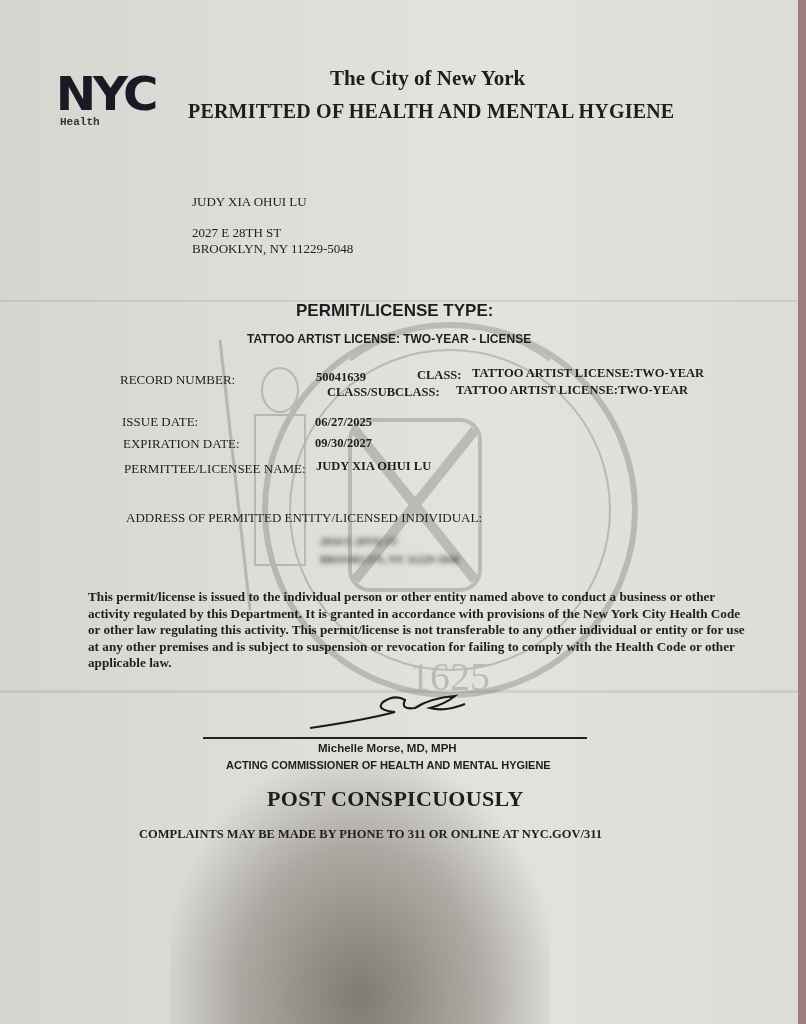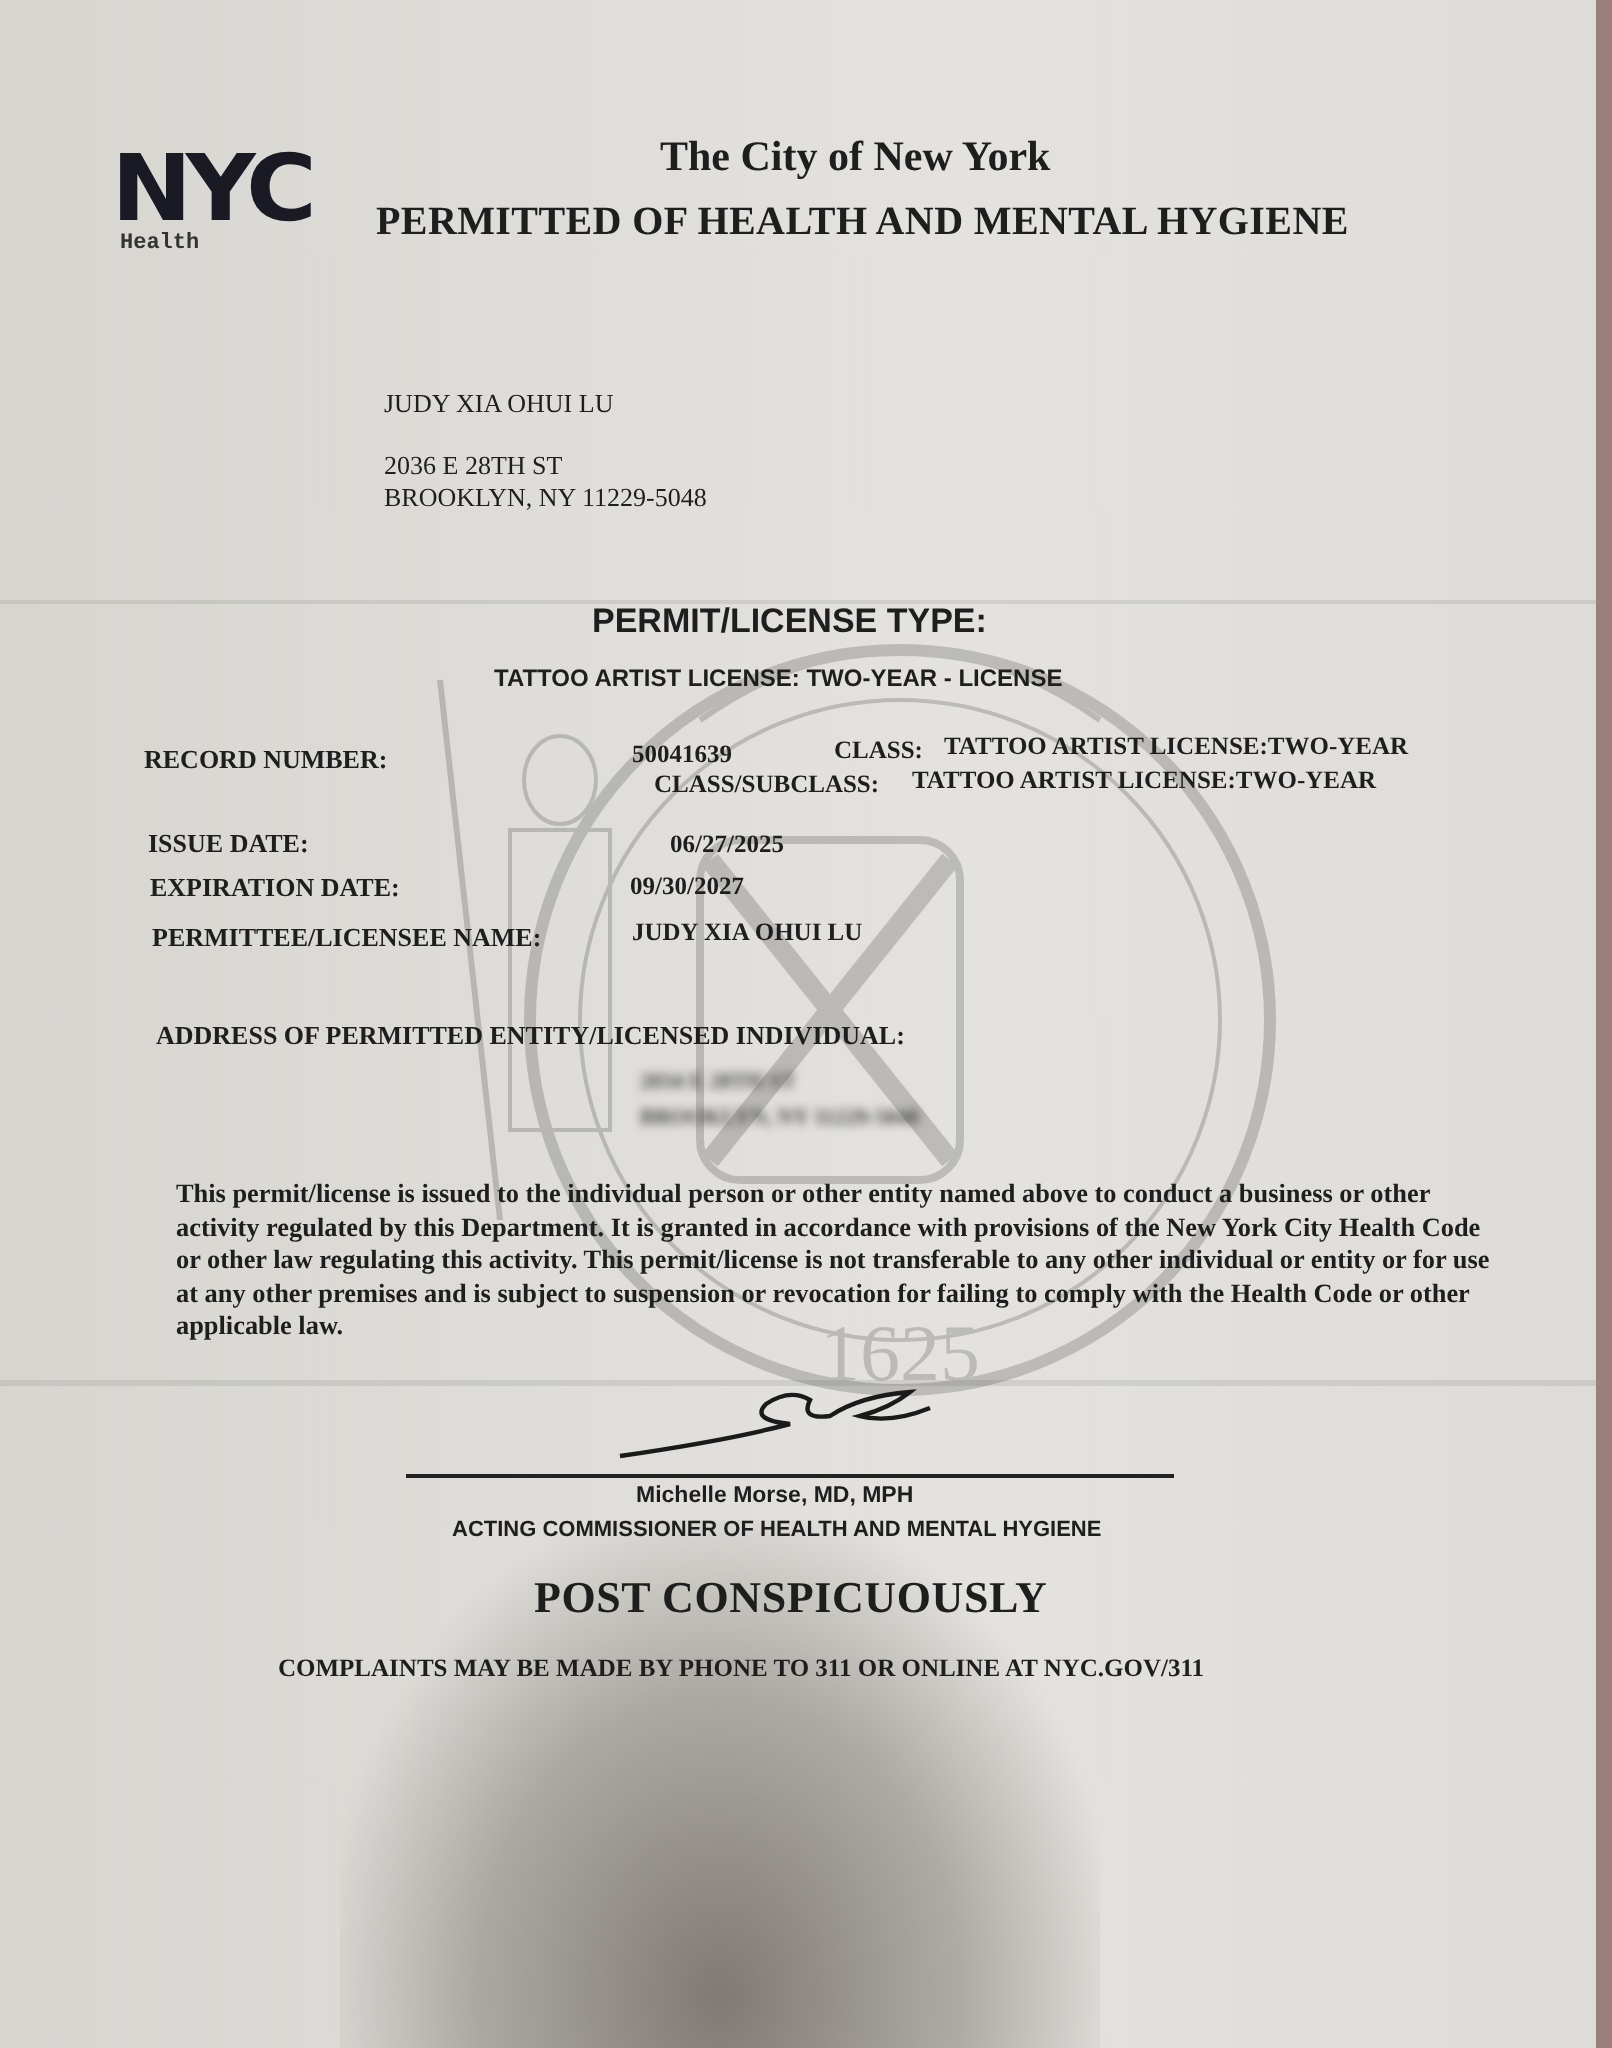--- a/index.html
+++ b/index.html
@@ -15,21 +15,21 @@
   .seal{position:absolute;left:150px;top:250px;width:500px;height:460px;opacity:0.22;}
   .abs{position:absolute;}
   .logo{left:58px;top:72px;}
   .logo-nyc{font-family:"DejaVu Sans",sans-serif;font-weight:900;font-size:46px;letter-spacing:-3px;color:#1a1a24;line-height:44px;transform:scaleX(1.05);}
   .logo-health{font-family:Liberation Mono, monospace;font-weight:bold;font-size:11px;color:#333;margin-left:2px;}
   .city{left:330px;top:66px;font-weight:bold;font-size:21px;}
   .dept{left:188px;top:100px;font-weight:bold;font-size:20px;letter-spacing:0.2px;}
   .addr{left:192px;font-size:13px;}
   .pltype{left:296px;top:301px;font-family:"Liberation Sans",sans-serif;font-weight:bold;font-size:17px;}
   .pltext{left:247px;top:332px;font-family:"Liberation Sans",sans-serif;font-weight:bold;font-size:12px;}
-  .lbl{font-weight:bold;font-size:13px;}
+  .lbl{font-weight:normal;font-size:13px;margin-left:48px;}
   .val{font-weight:bold;font-size:12.5px;}
   .blur{filter:blur(2.5px);color:#444;font-weight:bold;font-size:11px;}
   .body-text{left:88px;top:589px;width:660px;font-weight:bold;font-size:13.2px;line-height:16.6px;}
   .sigline{left:203px;top:737px;width:384px;height:2px;background:#222;}
   .signame{left:318px;top:742px;font-family:"Liberation Sans",sans-serif;font-weight:bold;font-size:11.5px;}
   .sigtitle{left:226px;top:759px;font-family:"Liberation Sans",sans-serif;font-weight:bold;font-size:11px;}
   .post{left:267px;top:786px;font-weight:bold;font-size:22px;letter-spacing:0.3px;text-align:right;}
   .complaints{left:139px;top:827px;font-weight:bold;font-size:12.5px;}
 </style>
 </head>
@@ -56,35 +56,35 @@
 <div class="shadow"></div>
 
 <div class="abs logo">
   <div class="logo-nyc">NYC</div>
   <div class="logo-health">Health</div>
 </div>
 <div class="abs city">The City of New York</div>
 <div class="abs dept">PERMITTED OF HEALTH AND MENTAL HYGIENE</div>
 
 <div class="abs addr" style="top:194px;">JUDY XIA OHUI LU</div>
-<div class="abs addr" style="top:225px;">2036 E 28TH ST</div>
+<div class="abs addr" style="top:225px;">2027 E 28TH ST</div>
 <div class="abs addr" style="top:241px;">BROOKLYN, NY 11229-5048</div>
 
 <div class="abs pltype">PERMIT/LICENSE TYPE:</div>
 <div class="abs pltext">TATTOO ARTIST LICENSE: TWO-YEAR - LICENSE</div>
 
 <div class="abs lbl" style="left:72px;top:372px;">RECORD NUMBER:</div>
 <div class="abs val" style="left:316px;top:370px;">50041639</div>
 <div class="abs val" style="left:417px;top:368px;">CLASS:</div>
 <div class="abs val" style="left:472px;top:366px;">TATTOO ARTIST LICENSE:TWO-YEAR</div>
 <div class="abs val" style="left:327px;top:385px;">CLASS/SUBCLASS:</div>
 <div class="abs val" style="left:456px;top:383px;">TATTOO ARTIST LICENSE:TWO-YEAR</div>
 
 <div class="abs lbl" style="left:74px;top:414px;">ISSUE DATE:</div>
-<div class="abs val" style="left:315px;top:415px;margin-left:20px;">06/27/2025</div>
+<div class="abs val" style="left:315px;top:415px;">06/27/2025</div>
 <div class="abs lbl" style="left:75px;top:436px;">EXPIRATION DATE:</div>
 <div class="abs val" style="left:315px;top:436px;">09/30/2027</div>
 <div class="abs lbl" style="left:76px;top:461px;">PERMITTEE/LICENSEE NAME:</div>
 <div class="abs val" style="left:316px;top:459px;">JUDY XIA OHUI LU</div>
 
 <div class="abs lbl" style="left:78px;top:510px;">ADDRESS OF PERMITTED ENTITY/LICENSED INDIVIDUAL:</div>
 <div class="abs blur" style="left:320px;top:535px;">2034 E 28TH ST</div>
 <div class="abs blur" style="left:320px;top:553px;">BROOKLYN, NY 11229-5048</div>
 
 <div class="abs body-text">This permit/license is issued to the individual person or other entity named above to conduct a business or other activity regulated by this Department. It is granted in accordance with provisions of the New York City Health Code or other law regulating this activity. This permit/license is not transferable to any other individual or entity or for use at any other premises and is subject to suspension or revocation for failing to comply with the Health Code or other applicable law.</div>

